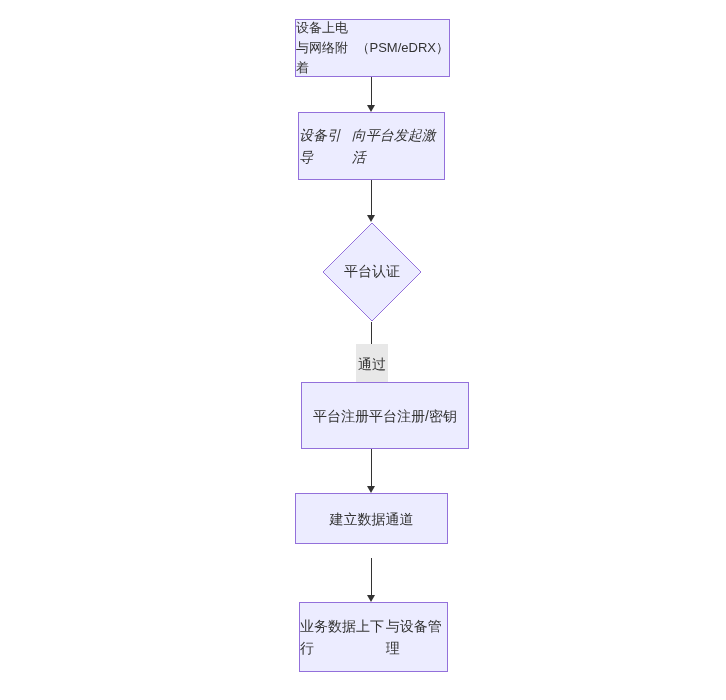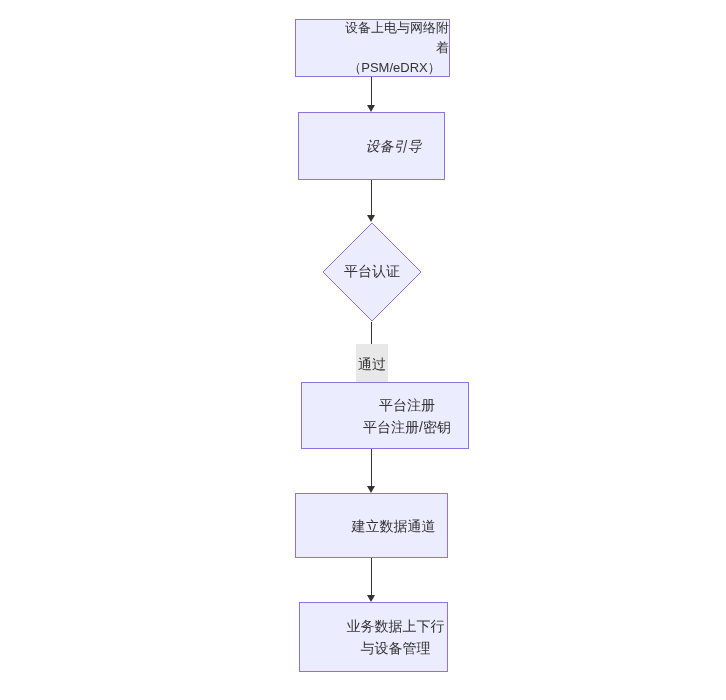--- a/index.html
+++ b/index.html
@@ -12,23 +12,23 @@
     width:726px; height:700px; background:var(--background);
     font-family:"Liberation Sans","DejaVu Sans",sans-serif;
     color:var(--text);
   }
   .stage { position:relative; width:726px; height:700px; overflow:hidden; }
 
   .node-rect {
     position:absolute;
     background:var(--node-fill);
     border:1px solid var(--node-border);
-    display:flex; flex-direction:column; align-items:center; justify-content:center;
-    text-align:right;
-    font-size:14px; line-height:22px; color:var(--text);padding-left:44px;
+    display:flex; flex-direction:row; align-items:center; justify-content:center;
+    text-align:left;
+    font-size:14px; line-height:22px; color:var(--text);
   }
   .node-rect.first { font-size:13px; line-height:20px; }
 
   .node-diamond { position:absolute;font-family:Liberation Mono, monospace; }
   .node-diamond svg { position:absolute; left:0; top:0; display:block; }
   .diamond-label {
     position:absolute; left:0; top:0; width:100%; height:100%;
     display:flex; align-items:center; justify-content:center;
     font-size:14px; color:var(--text);
   }
@@ -62,20 +62,21 @@
     <div>（PSM/eDRX）</div>
   </div>
 
   <div class="edge" style="left:366px; top:77px; height:35px;">
     <div class="shaft"></div>
     <div class="head"></div>
   </div>
 
   <div class="node-rect" style="left:298px; top:112px; width:147px; height:68px;font-style:italic;">
     <div>设备引导</div>
+    <div>向平台发起激活</div>
   </div>
 
   <div class="edge" style="left:366px; top:180px; height:42px;">
     <div class="shaft"></div>
     <div class="head"></div>
   </div>
 
   <div class="node-diamond" style="left:322px; top:222px; width:100px; height:100px;">
     <svg width="100" height="100" viewBox="0 0 100 100">
       <polygon points="50,1 99,50 50,99 1,50" style="fill:var(--node-fill); stroke:var(--node-border); stroke-width:1;"></polygon>
@@ -92,21 +93,21 @@
   <div class="node-rect" style="left:301px; top:382px; width:168px; height:67px;">
     <div>平台注册</div>
     <div>平台注册/密钥</div>
   </div>
 
   <div class="edge" style="left:366px; top:449px; height:44px;">
     <div class="shaft"></div>
     <div class="head"></div>
   </div>
 
-  <div class="node-rect" style="left:295px; top:493px; width:153px; height:65px;">
+  <div class="node-rect" style="left:295px; top:493px; width:153px; height:51px;">
     <div>建立数据通道</div>
   </div>
 
   <div class="edge" style="left:366px; top:558px; height:44px;">
     <div class="shaft"></div>
     <div class="head"></div>
   </div>
 
   <div class="node-rect" style="left:299px; top:602px; width:149px; height:70px;">
     <div>业务数据上下行</div>

